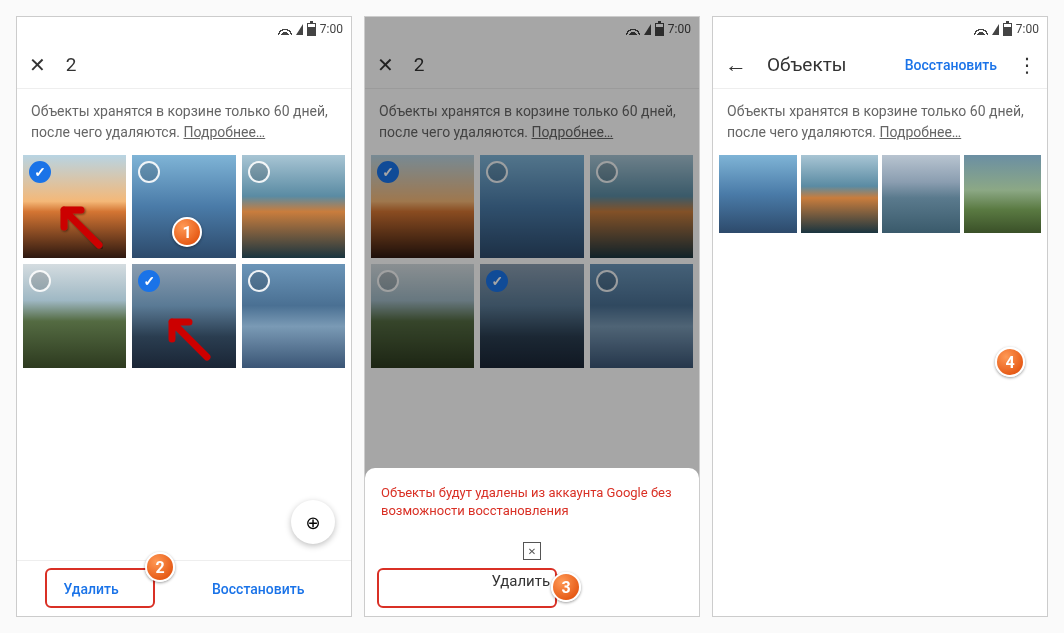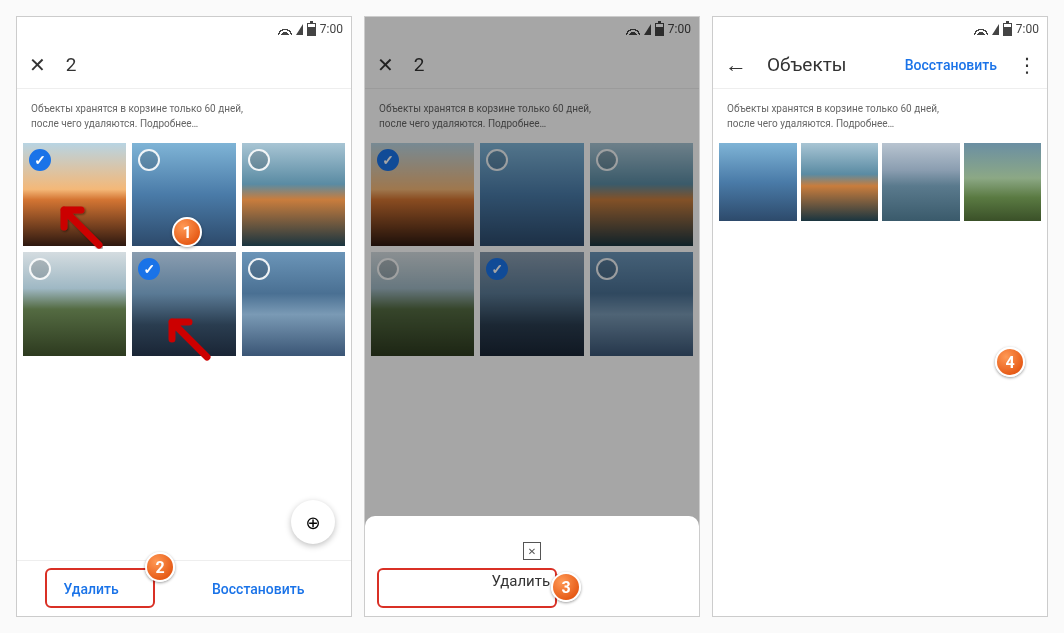--- a/index.html
+++ b/index.html
@@ -67,25 +67,25 @@
     padding: 0 12px;
     gap: 20px;
     font-size: 19px;
     color: #333;
     border-bottom: 1px solid #eee;
   }
   .toolbar .spacer { flex: 1; }
   .toolbar .action-link { color: #1a73e8; font-size: 14px; font-weight: 500; }
   .notice {
     padding: 12px 14px;
-    font-size: 10px;
+    font-size: 14px;
     color: #666;
     line-height: 1.5;
   }
-  .notice .link { cursor: pointer; }
+  .notice .link { text-decoration: underline; cursor: pointer; }
   .grid {
     display: grid;
     grid-template-columns: repeat(3, 1fr);
     gap: 6px;
     padding: 0 6px;
   }
   .thumb {
     aspect-ratio: 1/1;
     position: relative;
     background-size: cover;
@@ -357,20 +357,21 @@
       <div class="thumb img-waterfall">
           <div class="check selected"></div>
         </div>
       <div class="thumb img-boats">
           <div class="check unselected"></div>
         </div>
     </div>
 
     <div class="scrim"></div>
     <div class="sheet">
+      <div class="sheet-warn">Объекты будут удалены из аккаунта Google без возможности восстановления</div>
       <div class="sheet-btn">
         <span class="trash-icon-sm"></span>
         <span>Удалить (2)</span>
       </div>
     </div>
 
     <div class="highlight" style="bottom:8px; left:12px; width:180px; height:40px;"></div>
     <div class="badge" style="bottom:14px; left:186px;">
         <span>3</span>
       </div>

